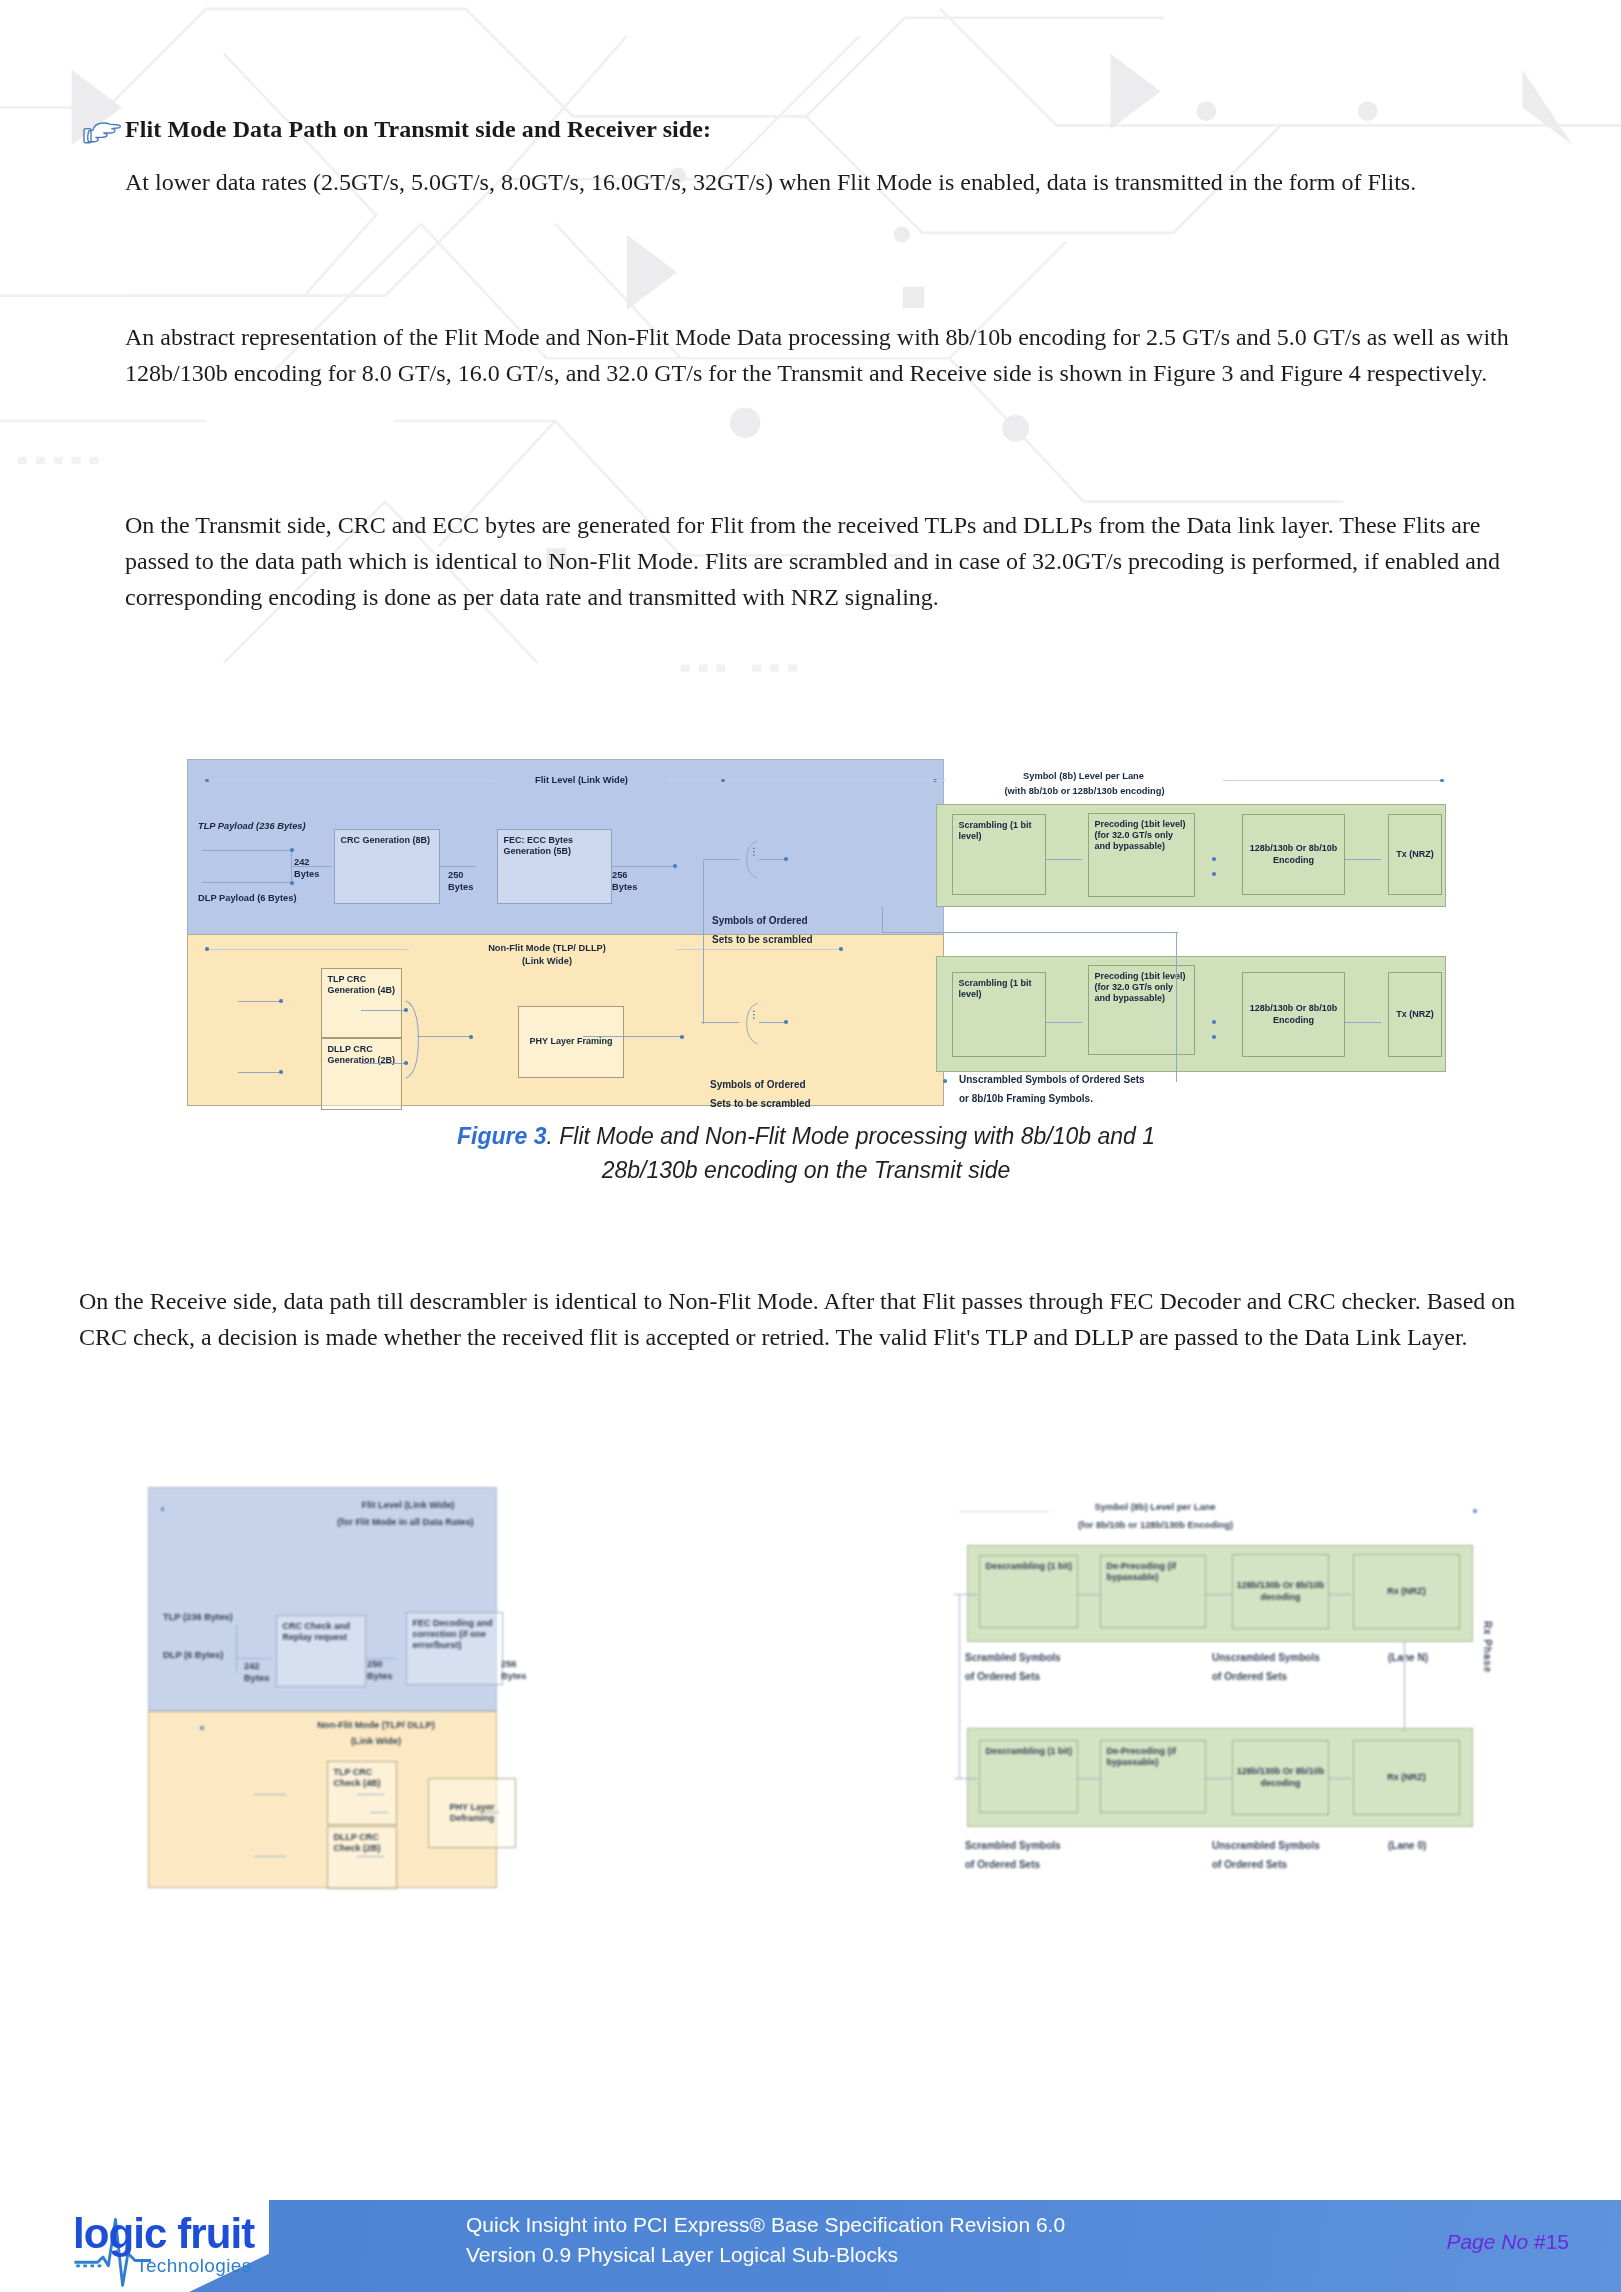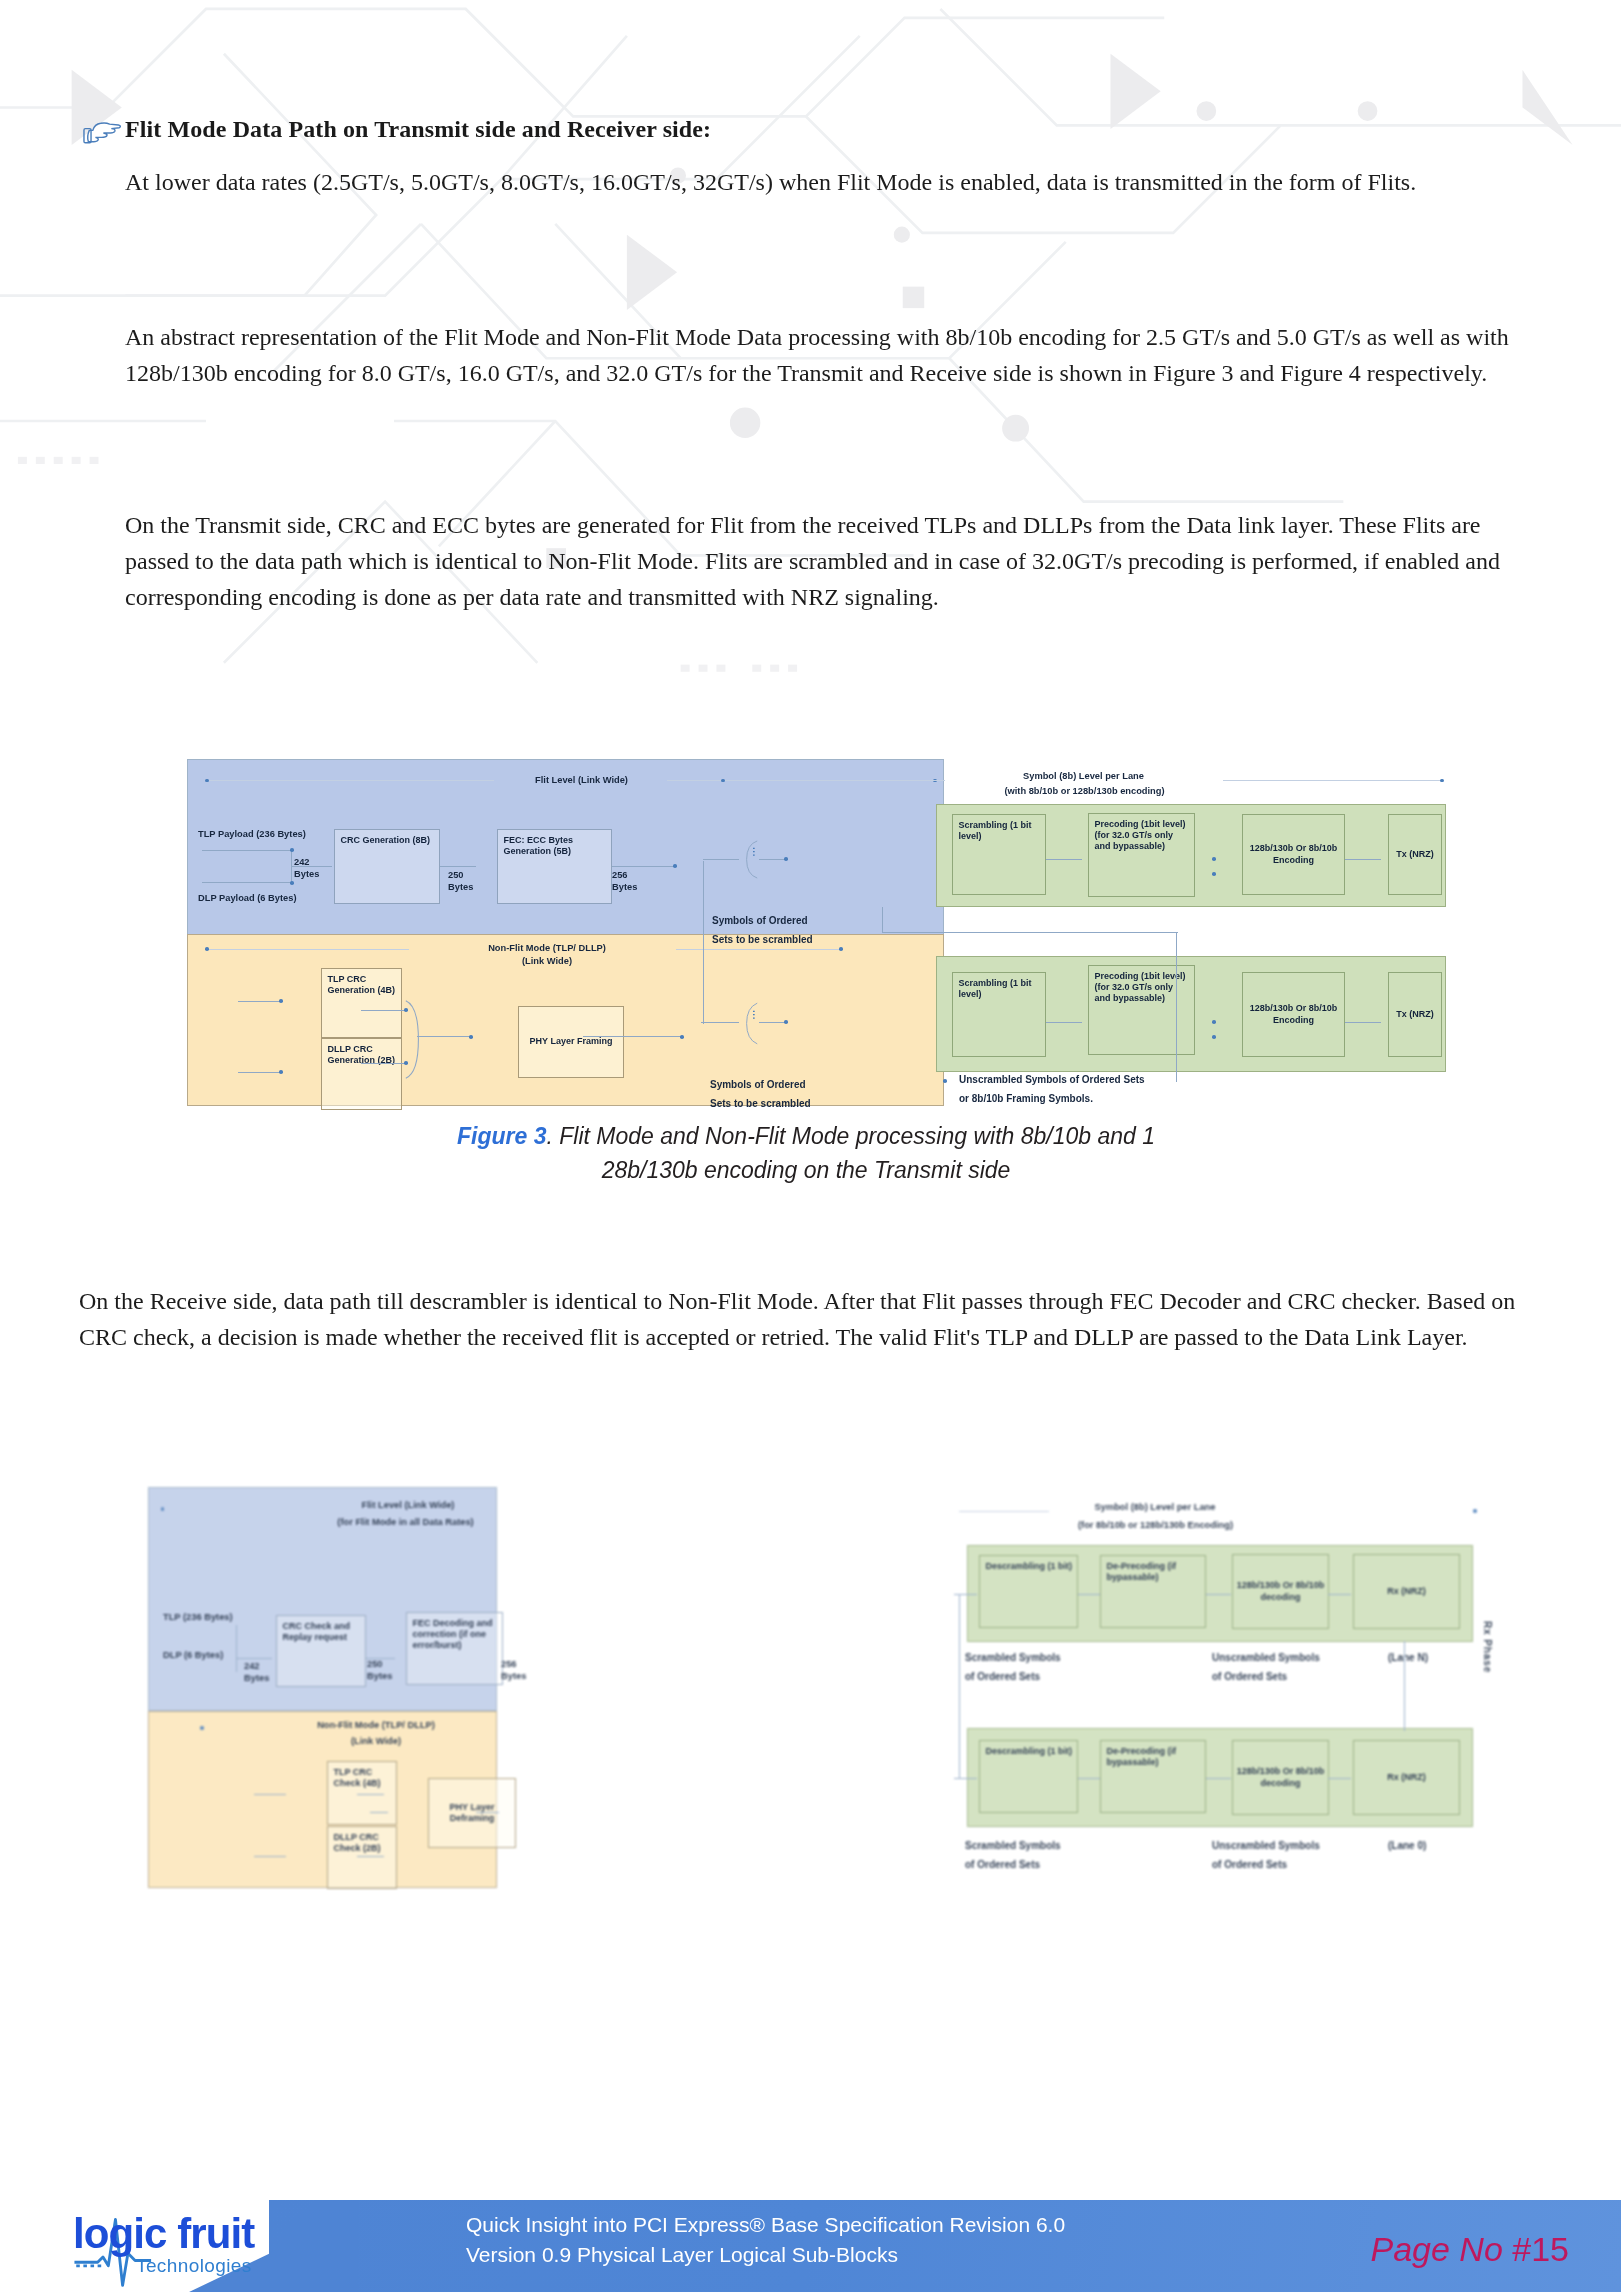--- a/index.html
+++ b/index.html
@@ -154,22 +154,22 @@
     left: 466px; top: 23px;
     font-family: "Liberation Sans", sans-serif;
     font-size: 21px;
     line-height: 29.6px;
     color: #ffffff;
   }
   #page-no {
     position: absolute;
     right: 52px; top: 43px;
     font-family: "Liberation Sans", sans-serif;
-    font-size: 34px;
-    color: #be185d;
+    font-size: 21px;
+    color: #6d28d9;
     white-space: nowrap;
   }
   #page-no .lbl { font-style: italic; }
   #page-no .num { font-style: normal; }
 
   #logo { position: absolute; left: 72px; top: 19.7px; width: 242px; height: 82px; }
   #logo-word {
     position: absolute; left: 73px; top: 23px;
     font-family: "Liberation Sans", sans-serif;
     font-weight: bold; font-size: 42px; color: #1d4ed8;
@@ -249,21 +249,21 @@
 
   <div class="figure" id="figure3-img">
 
     <div class="band band-flit" style="left:39px; top:1.8px; width:757px; height:176px;"></div>
     <div class="dlabel cap" style="left:353px; top:18px; width:161px;">Flit Level (Link Wide)</div>
     <div class="hline pale" style="left:59px; top:23px; width:287px;"></div>
     <div class="hline pale" style="left:519px; top:23px; width:269px;"></div>
     <div class="dot" style="left:57px; top:21.5px;"></div>
     <div class="dot" style="left:785px; top:21.5px;"></div>
 
-    <div class="dlabel" style="left:50px; top:72px;">TLP Payload (236 Bytes)</div>
+    <div class="dlabel" style="left:50px; top:64px;font-style:italic;">TLP Payload (236 Bytes)</div>
     <div class="dlabel" style="left:50px; top:136px;">DLP Payload (6 Bytes)</div>
     <div class="dlabel" style="left:146px; top:100px; width:36px;">242
 Bytes</div>
 
     <div class="hline" style="left:54px; top:93px; width:90px;"></div>
     <div class="hline" style="left:54px; top:125px; width:90px;"></div>
     <div class="vline" style="left:143px; top:93px; height:34px;"></div>
     <div class="hline" style="left:143px; top:109px; width:41px;"></div>
     <div class="dot" style="left:142px; top:91px;"></div>
     <div class="dot" style="left:142px; top:124px;"></div>

